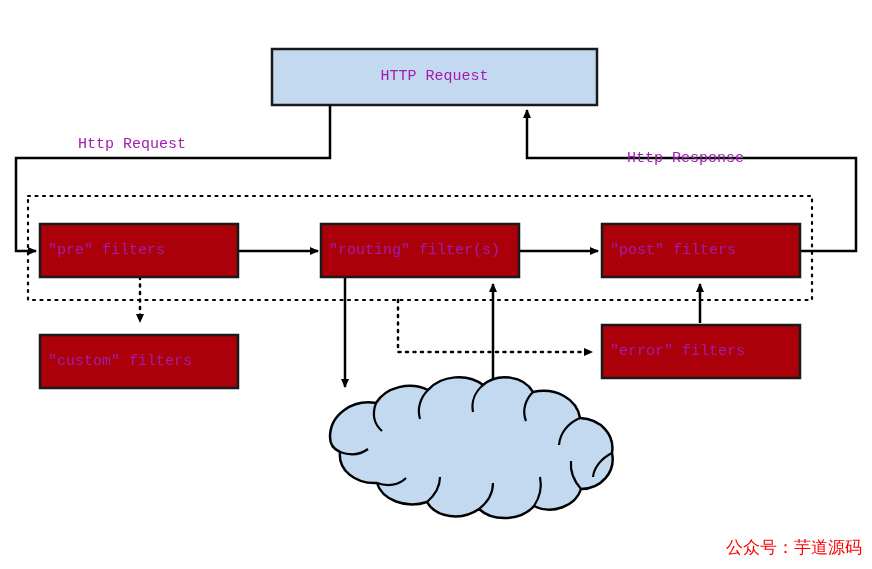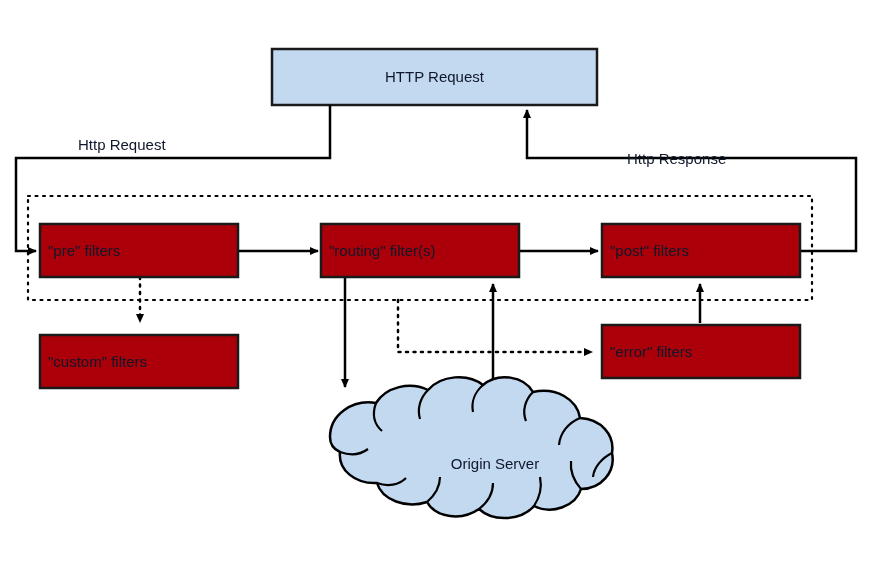--- a/index.html
+++ b/index.html
@@ -17,23 +17,23 @@
   }
   #diagram-svg {
     position: absolute;
     left: 0;
     top: 0;
     width: 872px;
     height: 569px;
   }
   .node-label {
     position: absolute;
-    font-family: Liberation Sans, sans-serif;
+    font-family: Liberation Mono, monospace;
     font-size: 15px;
-    color: #0f172a;
+    color: #a21caf;
     white-space: nowrap;
     pointer-events: none;
   }
   .box-label {
     font-size: 15px;
   }
   .edge-label {
     font-size: 15px;
   }
   #watermark {
@@ -129,20 +129,20 @@
   <div class="node-label box-label" style="left:48px; top:242px;">"pre" filters</div>
 
   <div class="node-label box-label" style="left:329px; top:242px;">"routing" filter(s)</div>
 
   <div class="node-label box-label" style="left:610px; top:242px;">"post" filters</div>
 
   <div class="node-label box-label" style="left:48px; top:353px;">"custom" filters</div>
 
   <div class="node-label box-label" style="left:610px; top:343px;">"error" filters</div>
 
-  <div class="node-label box-label" style="left:330px; top:455px; width:330px; text-align:center;">Origin Server</div>
 
   <div class="node-label edge-label" style="left:78px; top:136px;">Http Request</div>
 
   <div class="node-label edge-label" style="left:627px; top:130px;margin-top:20px;">Http Response</div>
 
+  <div id="watermark">公众号：芋道源码</div>
 
 </div>
 
 </body></html>

